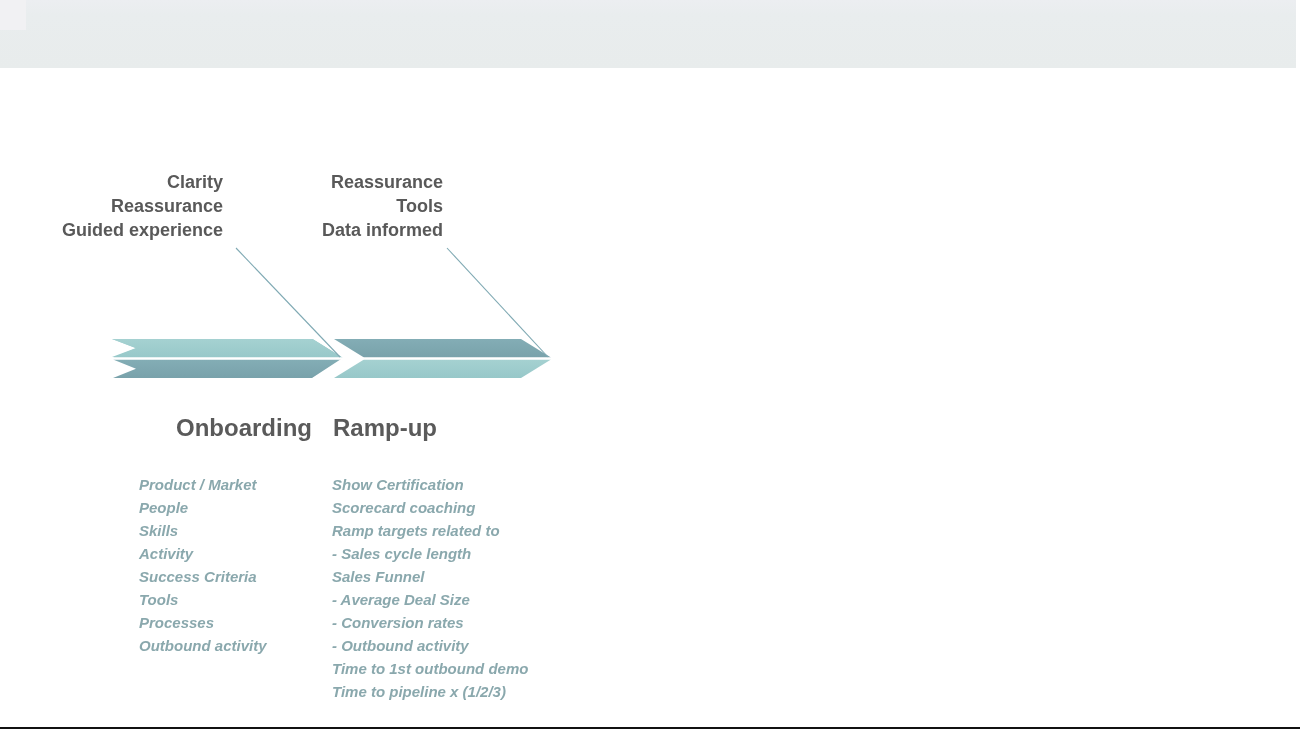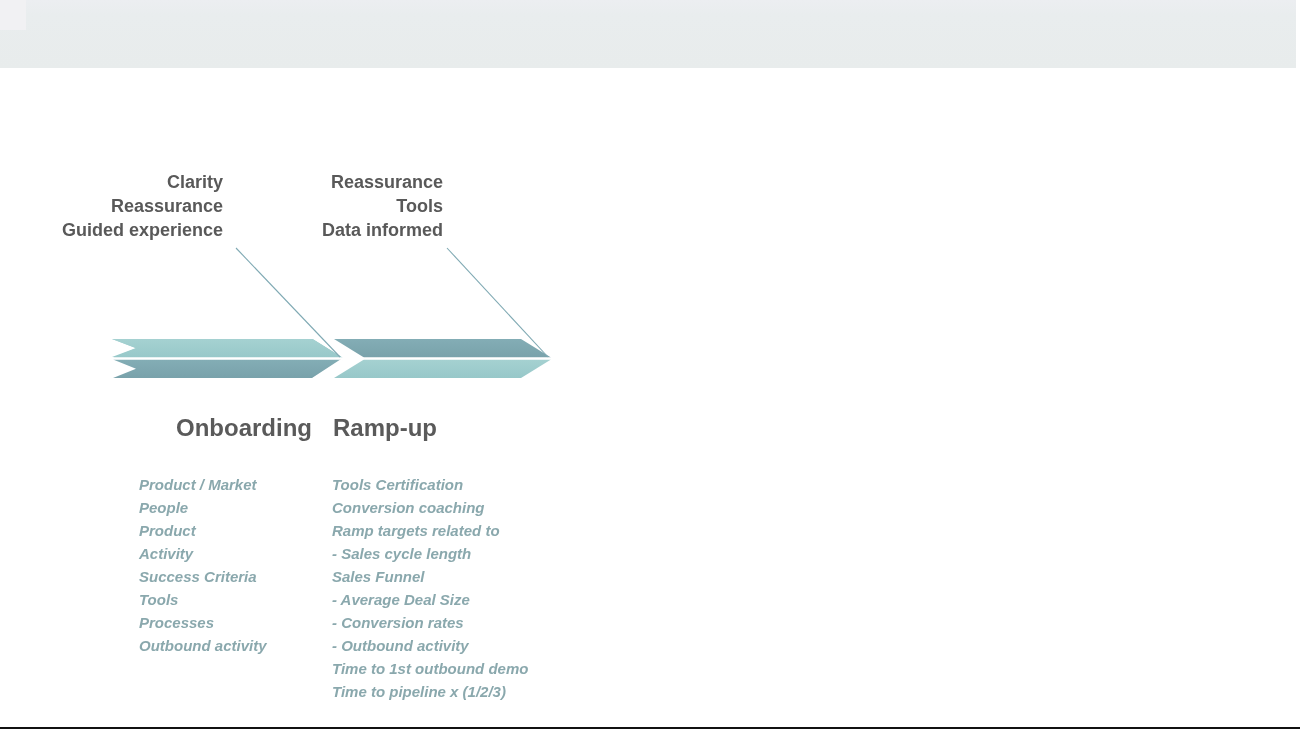--- a/index.html
+++ b/index.html
@@ -170,31 +170,31 @@
     <span class="line">Tools</span>
     <span class="line">Data informed</span>
   </div>
 
   <div class="stage-title stage-title-a">Onboarding</div>
   <div class="stage-title stage-title-b">Ramp-up</div>
 
   <div class="bullets bullets-a">
     <span class="line">Product / Market</span>
     <span class="line">People</span>
-    <span class="line">Product</span>
+    <span class="line">Skills</span>
     <span class="line">Activity</span>
     <span class="line">Success Criteria</span>
     <span class="line">Tools</span>
     <span class="line">Processes</span>
     <span class="line">Outbound activity</span>
   </div>
 
   <div class="bullets bullets-b">
-    <span class="line">Tools Certification</span>
-    <span class="line">Conversion coaching</span>
+    <span class="line">Show Certification</span>
+    <span class="line">Scorecard coaching</span>
     <span class="line">Ramp targets related to</span>
     <span class="line">- Sales cycle length</span>
     <span class="line">Sales Funnel</span>
     <span class="line">- Average Deal Size</span>
     <span class="line">- Conversion rates</span>
     <span class="line">- Outbound activity</span>
     <span class="line">Time to 1st outbound demo</span>
     <span class="line">Time to pipeline x (1/2/3)</span>
   </div>
 

